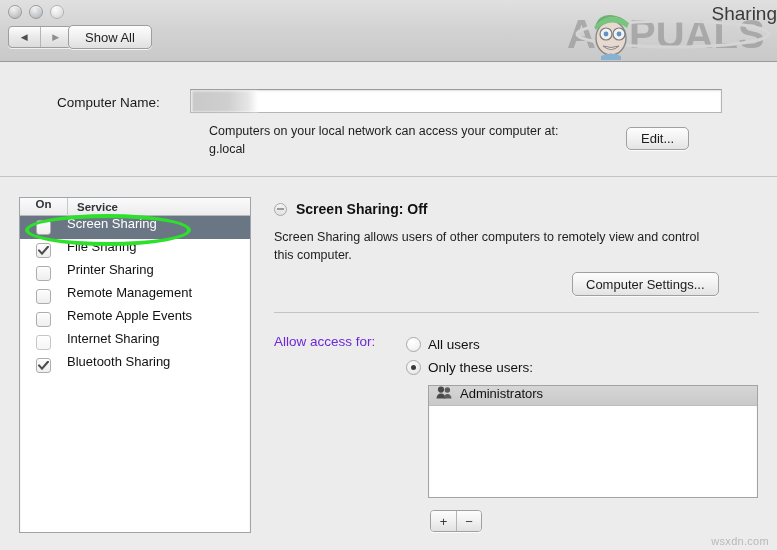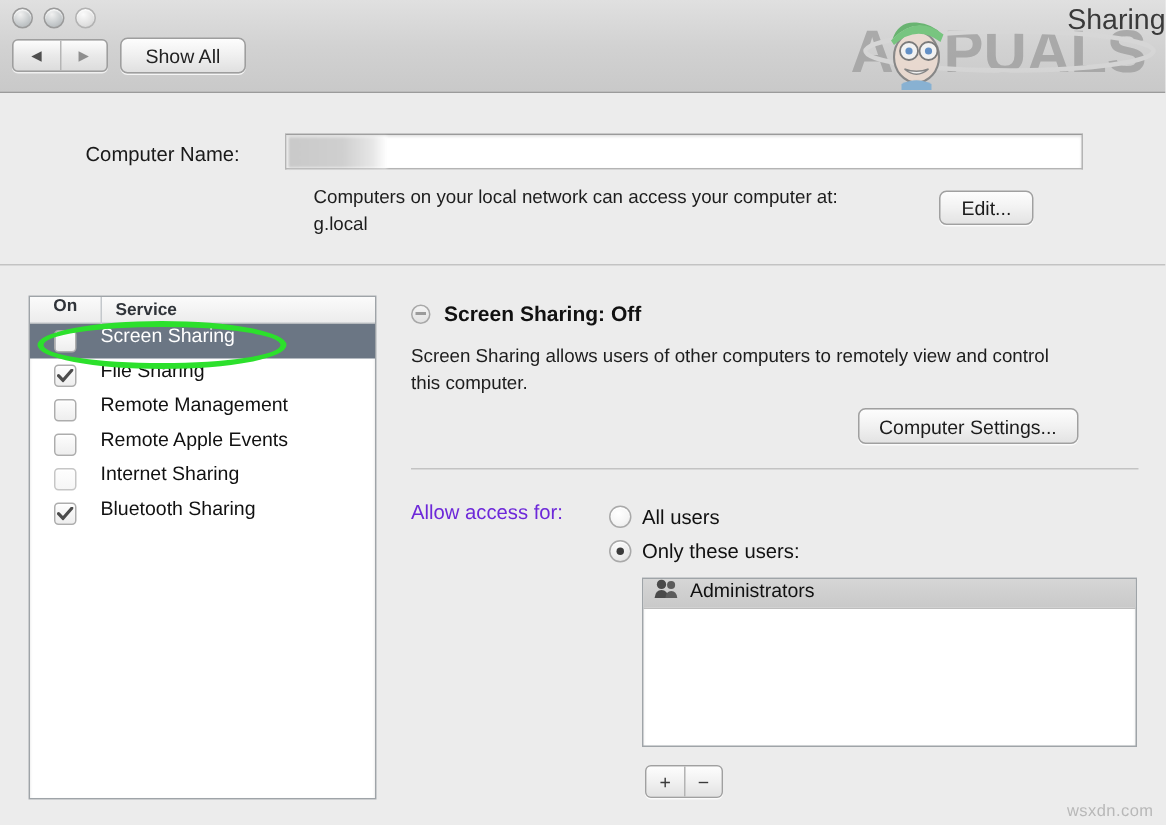--- a/index.html
+++ b/index.html
@@ -40,21 +40,21 @@
     border: 1px solid #9e9e9e; border-radius: 4px; overflow: hidden;
     background: linear-gradient(to bottom,#fdfdfd 0%,#eaeaea 48%,#dcdcdc 100%);
     box-shadow: 0 1px 0 rgba(255,255,255,.7);
   }
   .navbtn {
     flex: 1; display: flex; align-items: center; justify-content: center;
     font-size: 9px; color: #8e8e8e;
   }
   .navbtn.left { border-right: 1px solid #b5b5b5; color: #4e4e4e; }
   .showall {
-    position: absolute; left: 80px; top: 25px; height: 24px; padding: 0 16px;
+    position: absolute; left: 68px; top: 25px; height: 24px; padding: 0 16px;
     display: flex; align-items: center; justify-content: center;
     font-size: 13px; color: #222;
     border: 1px solid #9e9e9e; border-radius: 5px;
     background: linear-gradient(to bottom,#fdfdfd 0%,#f0f0f0 48%,#e0e0e0 100%);
     box-shadow: 0 1px 0 rgba(255,255,255,.8);
   }
 
   
   .logo { position: absolute; right: 2px; top: 4px; width: 210px; height: 56px; opacity: .72; }
   .logo svg { display: block; }
@@ -269,20 +269,26 @@
               <path d="M1 4.4 L4 7.6 L10 0.7" fill="none" stroke="#4c4c4c" stroke-width="2.1" stroke-linecap="round"></path>
             </svg>
           </span>
         </div>
         <span>File Sharing</span>
       </div>
       <div class="svc-row">
         <div class="svc-cb-cell">
           <span class="cb"></span>
         </div>
+        <span>Printer Sharing</span>
+      </div>
+      <div class="svc-row">
+        <div class="svc-cb-cell">
+          <span class="cb"></span>
+        </div>
         <span>Remote Management</span>
       </div>
       <div class="svc-row">
         <div class="svc-cb-cell">
           <span class="cb"></span>
         </div>
         <span>Remote Apple Events</span>
       </div>
       <div class="svc-row">
         <div class="svc-cb-cell">

